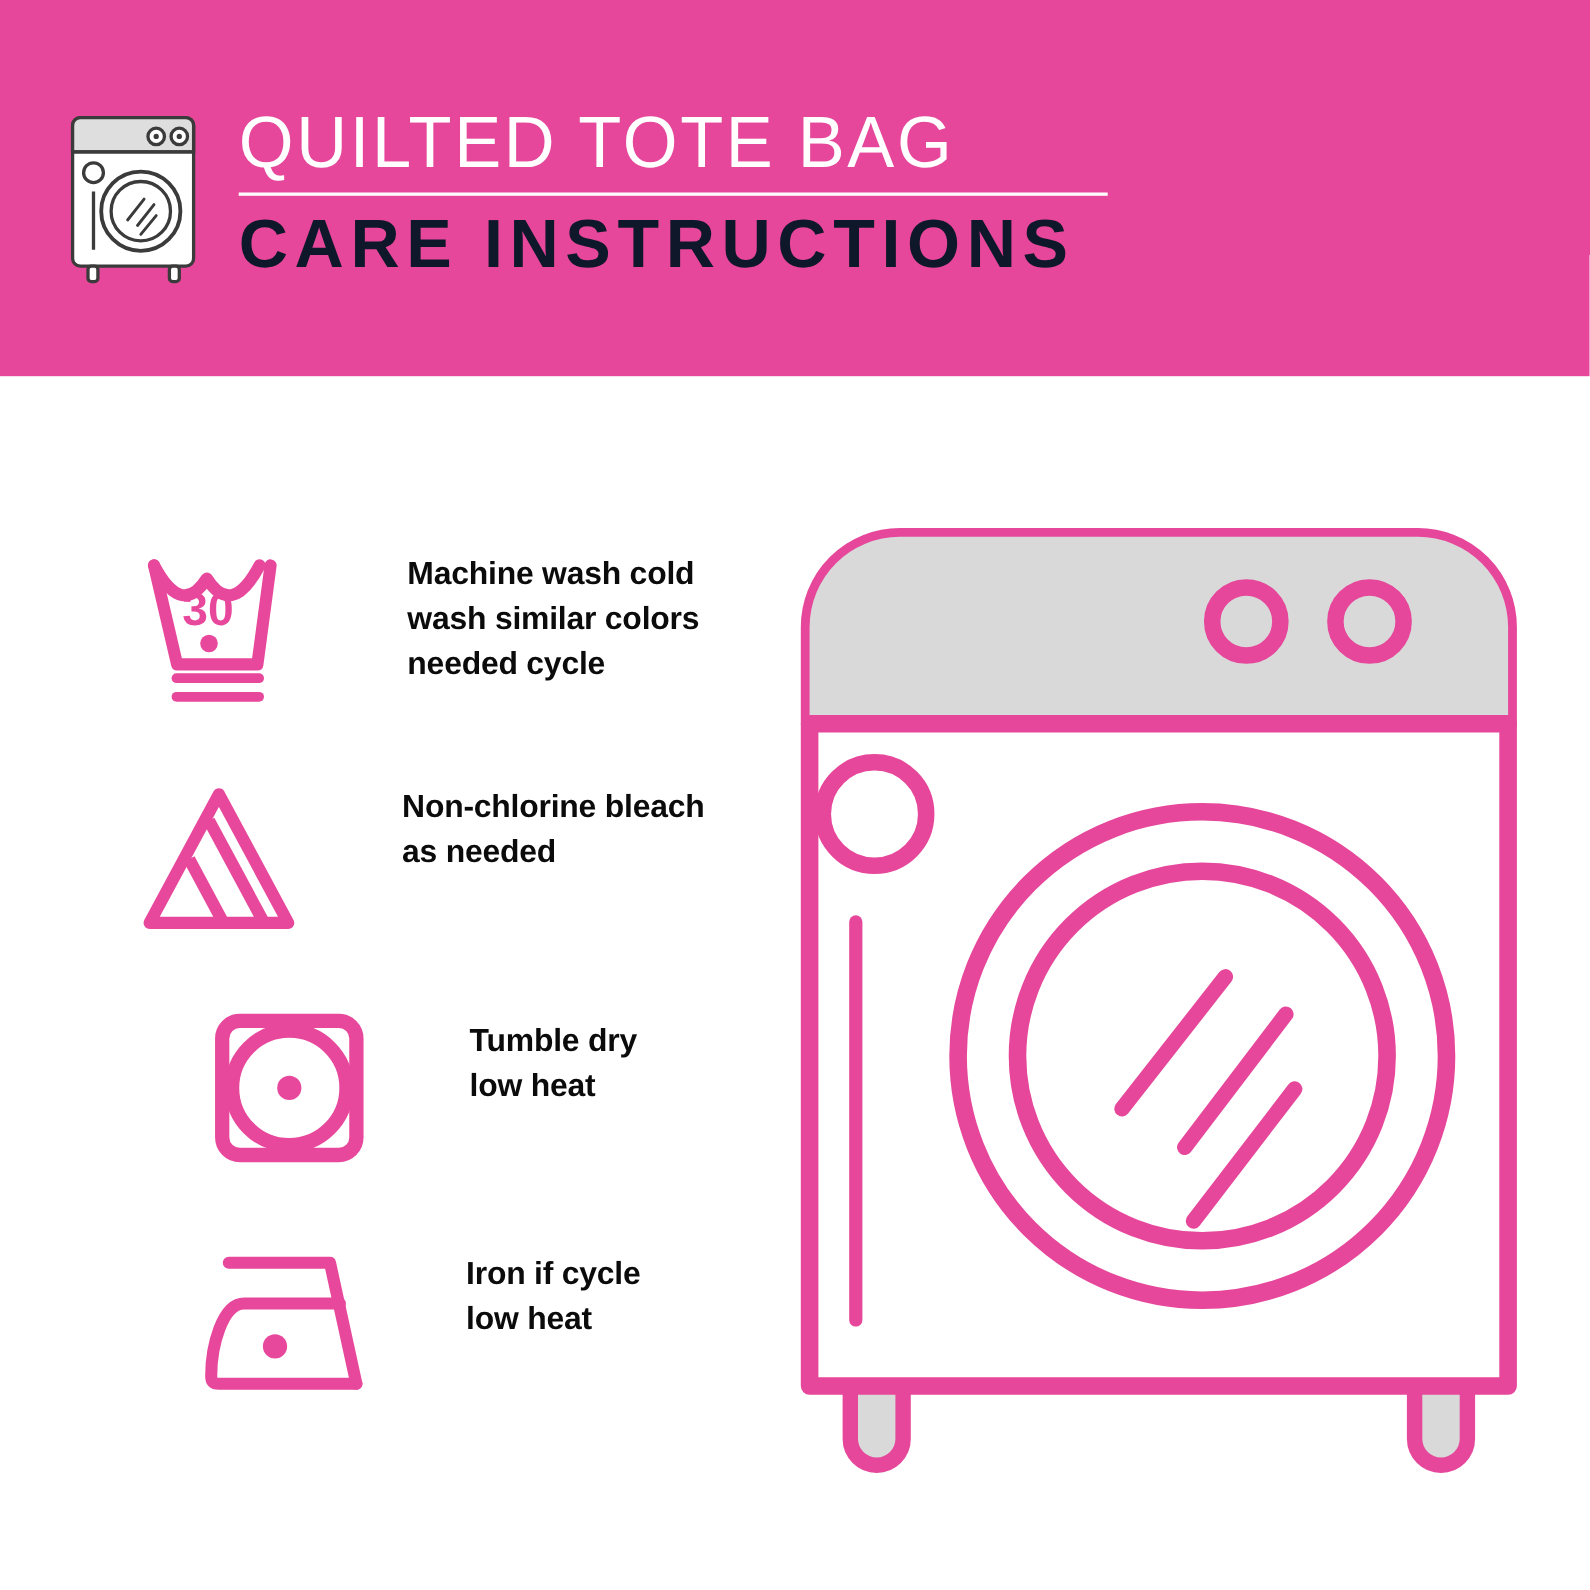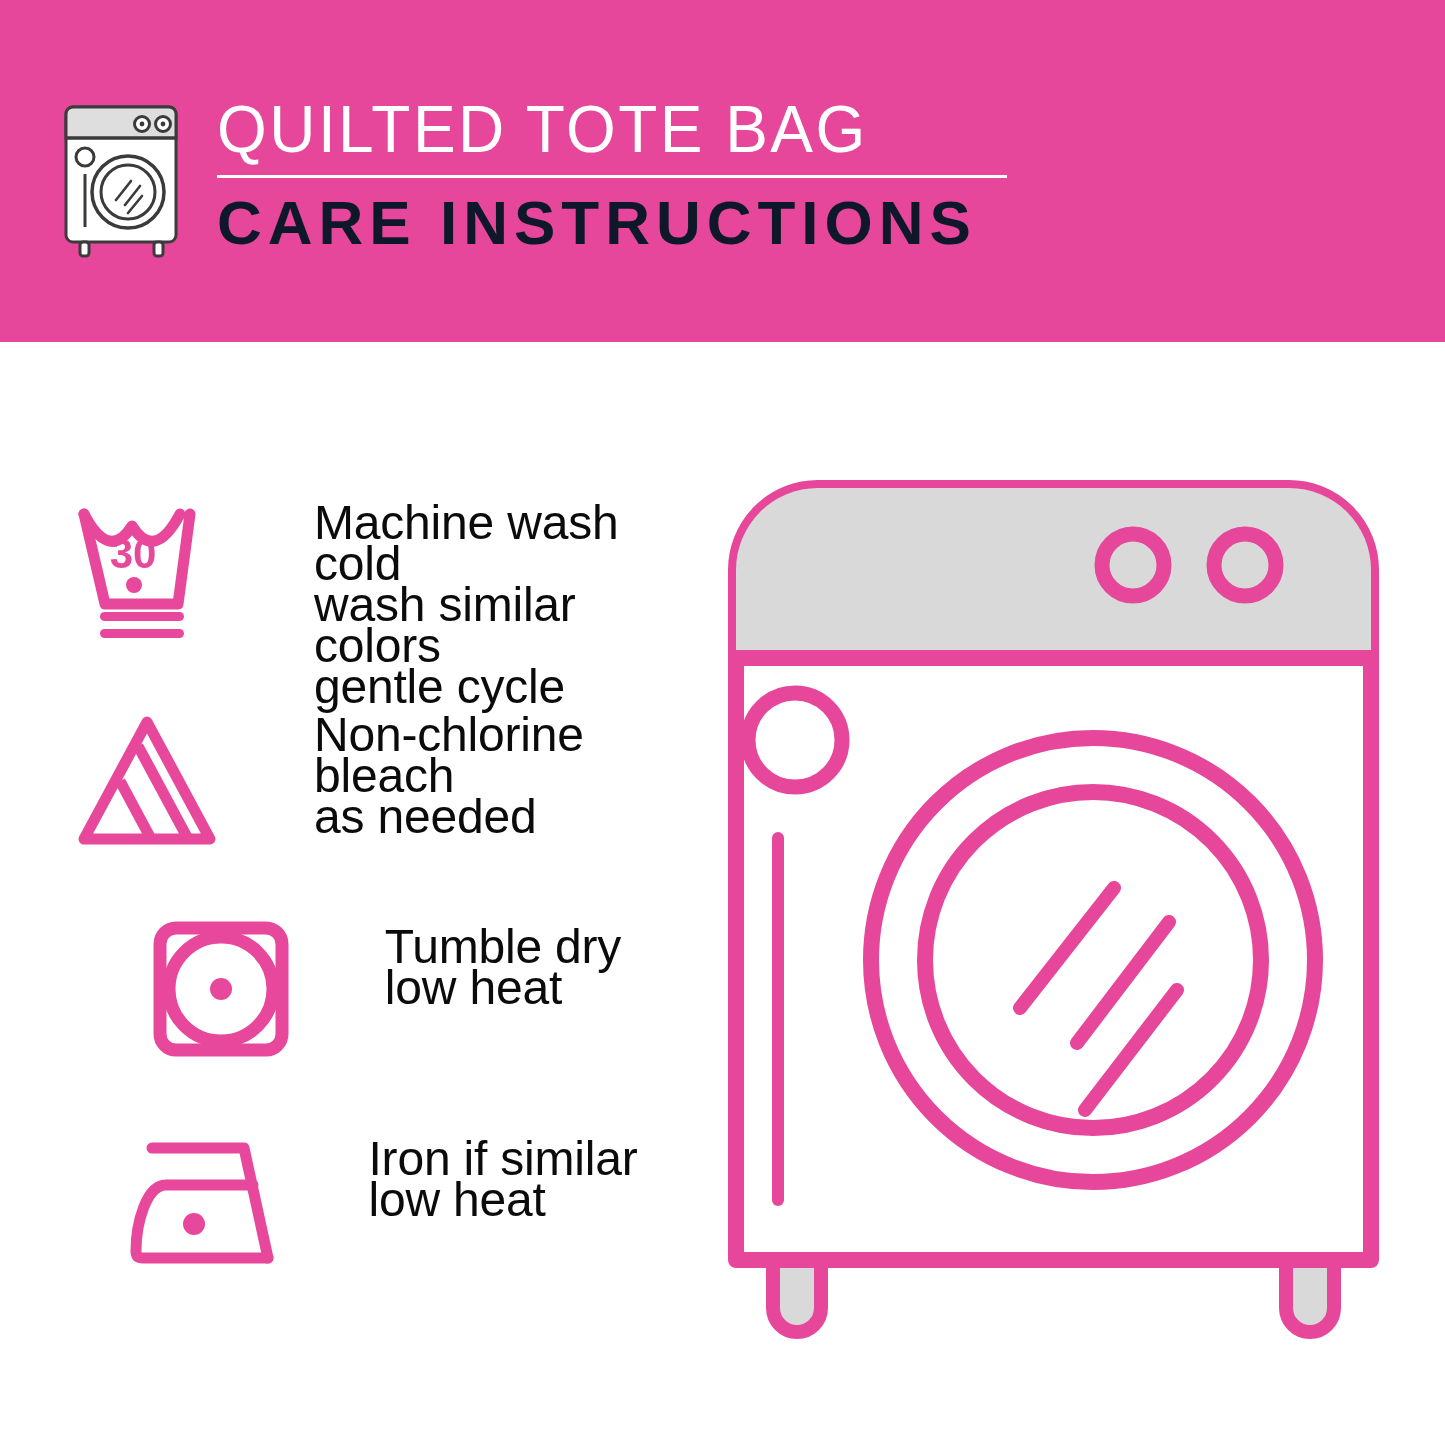--- a/index.html
+++ b/index.html
@@ -85,23 +85,23 @@
   }
   .care-symbol {
     width: 160px;
     height: 150px;
     flex: 0 0 auto;
   }
   .care-symbol svg { display: block; }
   .care-label {
     margin-left: 82px;
     color: #0b0b0b;
-    font-size: 48px;
+    font-size: 29px;
     line-height: 41px;
-    font-weight: 400;
+    font-weight: 700;
     letter-spacing: -0.2px;
     padding-top: 10px;
   }
   .care-label .line { display: block; }
 
   
   #washer-illustration {
     position: absolute;
     left: 718px;
     top: 470px;
@@ -167,21 +167,21 @@
 
         <circle cx="62" cy="93" r="8" fill="#e8489c"></circle>
 
         <rect x="28" y="120" width="84" height="9" rx="4.5" fill="#e8489c"></rect>
         <rect x="28" y="137" width="84" height="9" rx="4.5" fill="#e8489c"></rect>
       </svg>
     </div>
     <div class="care-label">
       <span class="line">Machine wash cold</span>
       <span class="line">wash similar colors</span>
-      <span class="line">gentle cycle</span>
+      <span class="line">needed cycle</span>
     </div>
   </div>
 
   <div class="care-row">
     <div class="care-symbol">
       <svg viewBox="0 0 160 150" width="160" height="150" aria-hidden="true">
 
         <path d="M75 18 L138 135 L12 135 Z" fill="none" stroke="#e8489c" stroke-width="11" stroke-linejoin="round"></path>
 
         <line x1="66" y1="42" x2="115" y2="133" stroke="#e8489c" stroke-width="11" stroke-linecap="butt"></line>
@@ -213,21 +213,21 @@
       <svg viewBox="0 0 160 150" width="160" height="150" aria-hidden="true">
 
         <path d="M26 20 L118 20 L142 130" fill="none" stroke="#e8489c" stroke-width="11" stroke-linecap="round" stroke-linejoin="round"></path>
 
         <path d="M127 57 L40 57 C20 57 10 96 10 123 C10 128 12 130 17 130 L142 130" fill="none" stroke="#e8489c" stroke-width="11" stroke-linecap="round" stroke-linejoin="round"></path>
 
         <circle cx="68" cy="96" r="11" fill="#e8489c"></circle>
       </svg>
     </div>
     <div class="care-label">
-      <span class="line">Iron if similar</span>
+      <span class="line">Iron if cycle</span>
       <span class="line">low heat</span>
     </div>
   </div>
 
 </div>
 
 <div id="washer-illustration">
   <svg viewBox="0 0 690 900" width="690" height="900" aria-hidden="true">
     <g stroke="#e6479b" fill="none" stroke-width="15" stroke-linecap="round" stroke-linejoin="round">
 

